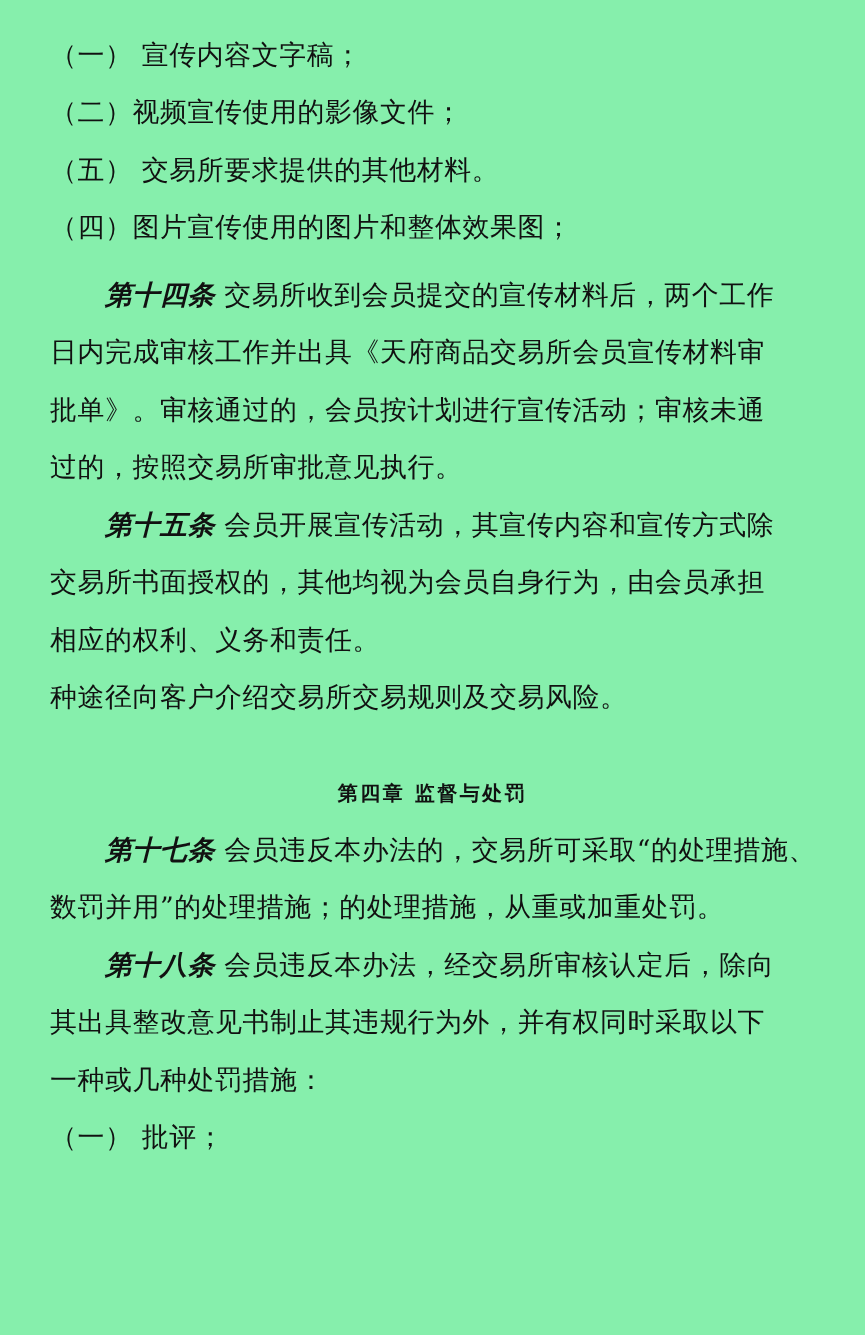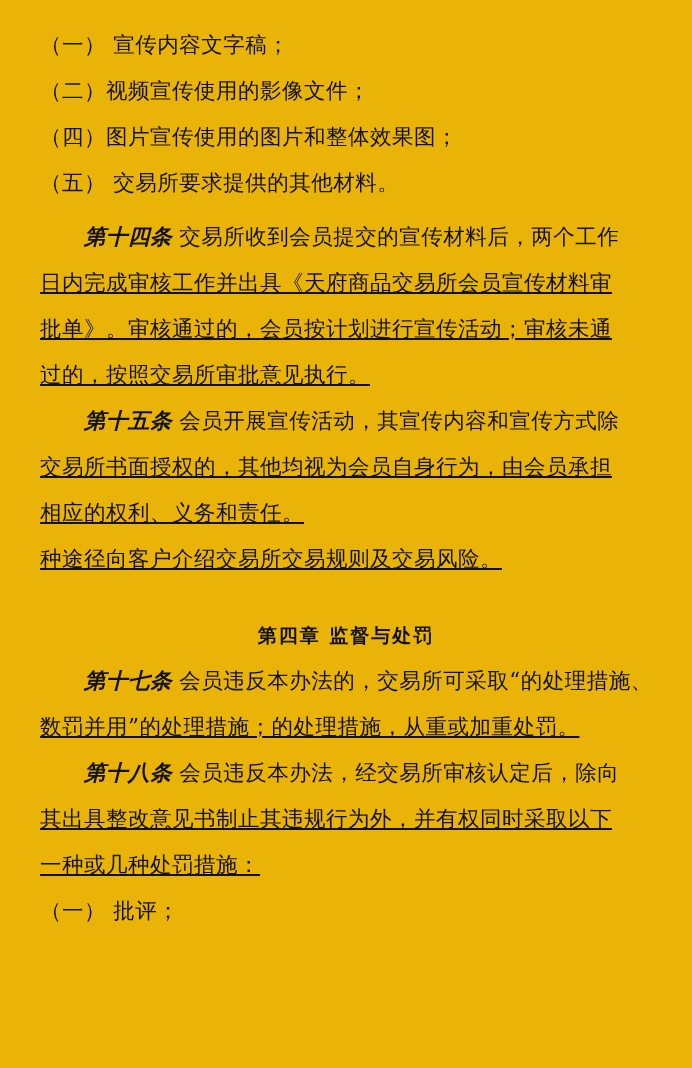--- a/index.html
+++ b/index.html
@@ -11,44 +11,43 @@
     width: 692px;
     height: 1068px;
     font-family: "DejaVu Serif", "Liberation Serif", serif;
     color: #111111;
     overflow: hidden;
   }
   #page {
     position: relative;
     width: 692px;
     height: 1068px;
-    background: #eab308;
+    background: #86efac;
     box-sizing: border-box;
     padding: 22px 40px 0 40px;
   }
   .line {
     font-size: 21.5px;
     line-height: 46px;
     letter-spacing: 0.5px;
     white-space: pre;
     text-align: left;
   }
   .indent-item {
     text-indent: 0;
   }
   .para {
     text-indent: 44px;
   }
   .para-cont {
     text-indent: 0;
-    text-decoration: underline;
   }
   .chapter-title {
     text-align: center;
-    font-size: 19px;
+    font-size: 16px;
     line-height: 46px;
     letter-spacing: 2px;
     font-weight: bold;
   }
   .bold-head {
     font-weight: bold;
     font-style: italic;
   }
   .gap-small {
     height: 8px;
@@ -62,22 +61,22 @@
   }
 </style>
 </head>
 <body>
 
 <div id="page">
 
   <div class="block">
     <div class="line indent-item">（一） 宣传内容文字稿；</div>
     <div class="line indent-item">（二）视频宣传使用的影像文件；</div>
+    <div class="line indent-item">（五） 交易所要求提供的其他材料。</div>
     <div class="line indent-item">（四）图片宣传使用的图片和整体效果图；</div>
-    <div class="line indent-item">（五） 交易所要求提供的其他材料。</div>
   </div>
 
   <div class="gap-small"></div>
 
   <div class="block">
     <div class="line para"><span class="bold-head">第十四条</span><span> 交易所收到会员提交的宣传材料后，两个工作</span></div>
     <div class="line para-cont">日内完成审核工作并出具《天府商品交易所会员宣传材料审</div>
     <div class="line para-cont">批单》。审核通过的，会员按计划进行宣传活动；审核未通</div>
     <div class="line para-cont">过的，按照交易所审批意见执行。</div>
   </div>

